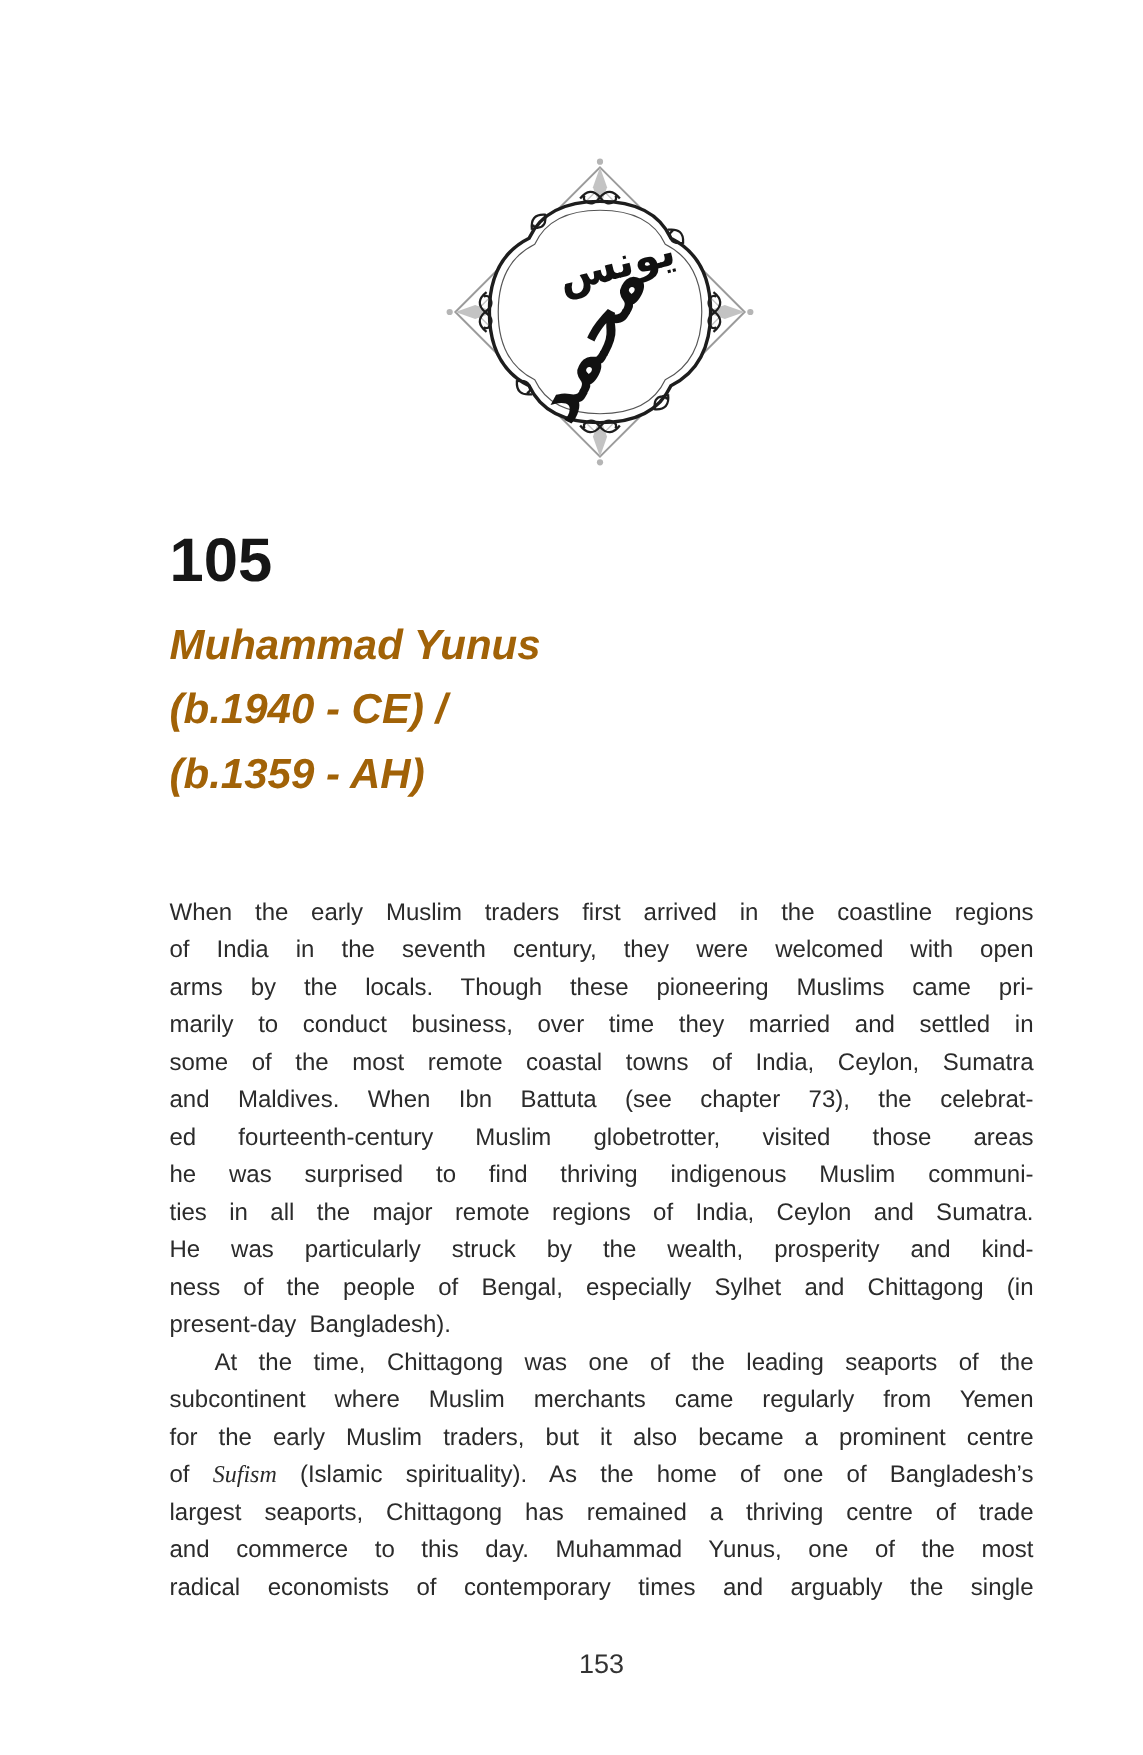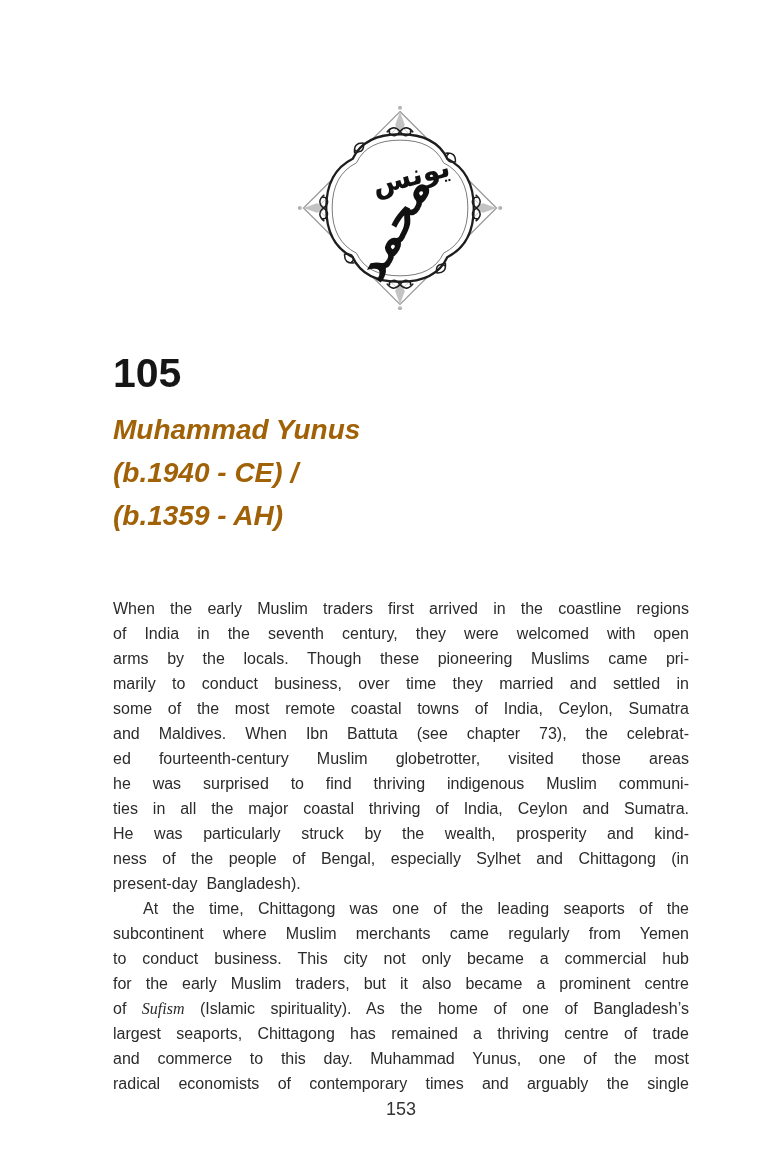--- a/index.html
+++ b/index.html
@@ -130,27 +130,26 @@
 
   <div id="body-text">
       <div class="body-line">When the early Muslim traders first arrived in the coastline regions</div>
       <div class="body-line">of India in the seventh century, they were welcomed with open</div>
       <div class="body-line">arms by the locals. Though these pioneering Muslims came pri-</div>
       <div class="body-line">marily to conduct business, over time they married and settled in</div>
       <div class="body-line">some of the most remote coastal towns of India, Ceylon, Sumatra</div>
       <div class="body-line">and Maldives. When Ibn Battuta (see chapter 73), the celebrat-</div>
       <div class="body-line">ed fourteenth-century Muslim globetrotter, visited those areas</div>
       <div class="body-line">he was surprised to find thriving indigenous Muslim communi-</div>
-      <div class="body-line">ties in all the major coastal thriving of India, Ceylon and Sumatra.</div>
+      <div class="body-line">ties in all the major remote regions of India, Ceylon and Sumatra.</div>
       <div class="body-line">He was particularly struck by the wealth, prosperity and kind-</div>
       <div class="body-line">ness of the people of Bengal, especially Sylhet and Chittagong (in</div>
       <div class="body-line no-just">present-day &nbsp;Bangladesh).</div>
       <div class="body-line indent">At the time, Chittagong was one of the leading seaports of the</div>
       <div class="body-line">subcontinent where Muslim merchants came regularly from Yemen</div>
-      <div class="body-line">to conduct business. This city not only became a commercial hub</div>
       <div class="body-line">for the early Muslim traders, but it also became a prominent centre</div>
       <div class="body-line"><span>of </span><span class="it">Sufism</span><span> (Islamic spirituality). As the home of one of Bangladesh’s</span></div>
       <div class="body-line">largest seaports, Chittagong has remained a thriving centre of trade</div>
       <div class="body-line">and commerce to this day. Muhammad Yunus, one of the most</div>
       <div class="body-line">radical economists of contemporary times and arguably the single</div>
     </div>
 
   <div id="page-number">153</div>
 
 </div>

